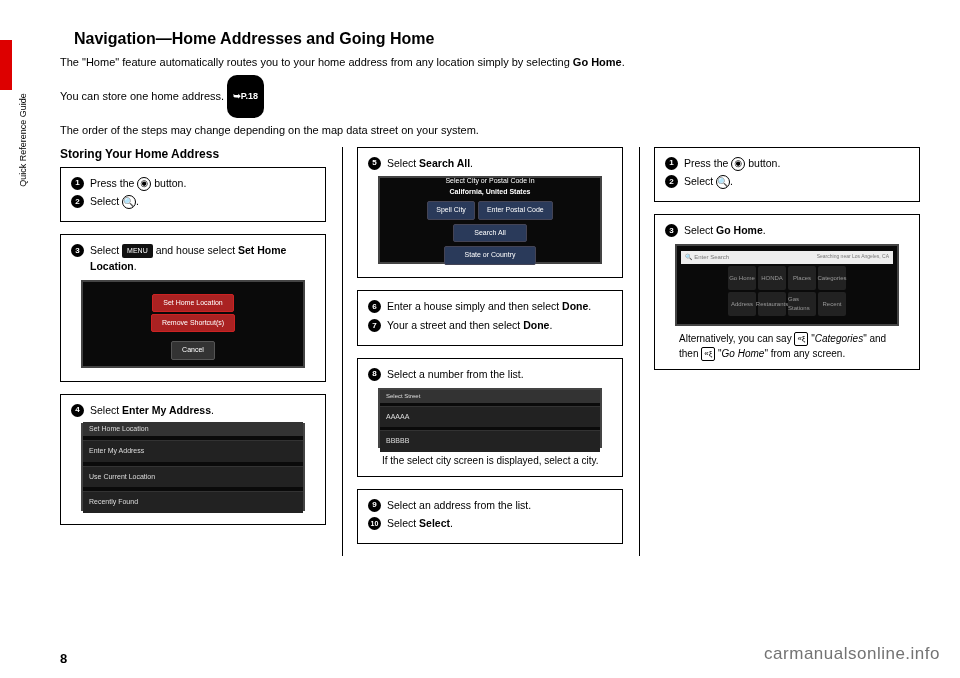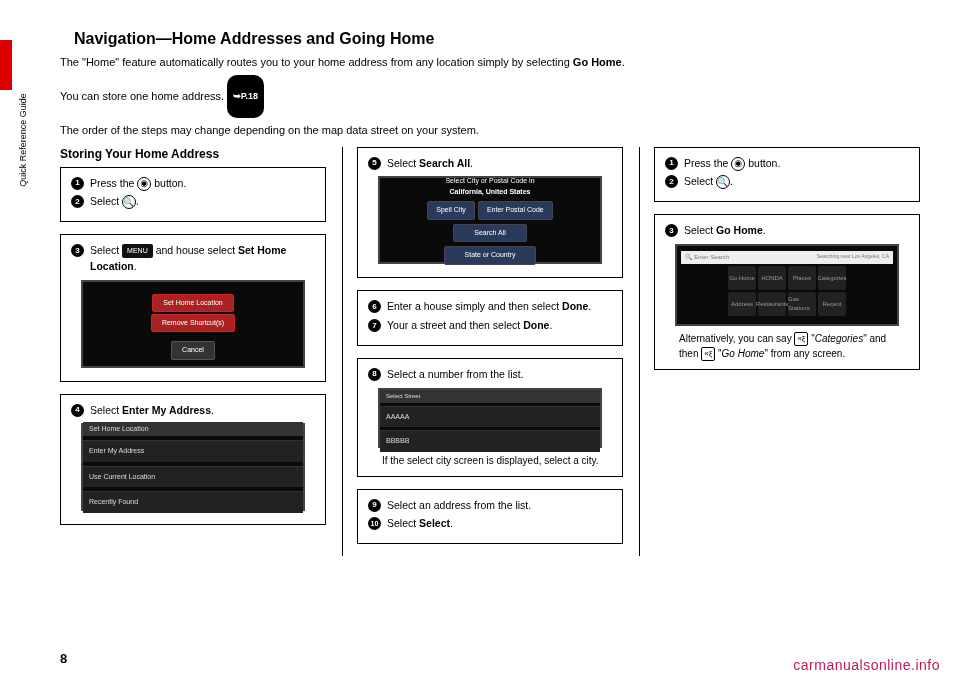--- a/index.html
+++ b/index.html
@@ -28,21 +28,21 @@
     .btn-w { background: #2a3a5a; color: #fff; font-size: 7px; padding: 3px 20px; border-radius: 2px; border: 1px solid #445; }
     .blk-hdr { background: #333; color: #ddd; font-size: 7px; padding: 2px 4px; width: 100%; text-align: center; }
     .list-opt { background: #222; width: 100%; padding: 5px 6px; font-size: 7px; color: #ddd; border-top: 1px solid #333; text-align: left;}
     .list-opt:first-of-type { border-top: none; }
     .shot-c { height: 60px; }
     .shot-e { height: 82px; }
     .shot-e .grid { display: grid; grid-template-columns: repeat(4, 28px); gap: 2px; }
     .gcell { background: #222; width: 28px; height: 24px; border-radius: 2px; display:flex; align-items:center; justify-content:center; font-size:6px; color:#999; }
     .searchbar { background: #eee; color:#777; font-size:6px; width: 100%; text-align:left; padding: 2px 4px; display:flex; justify-content:space-between; }
     .pagenum { position: absolute; bottom: 12px; left: 60px; font-size: 13px; font-weight: bold; }
-    .watermark { position: absolute; bottom: 5px; right: 20px; font-size: 14px; color: #be185d; letter-spacing: 0.5px; }
+    .watermark { position: absolute; bottom: 14px; right: 20px; font-size: 17px; color: #737373; letter-spacing: 0.5px; }
     .sub { font-size: 10px; margin: 4px 8px 0 14px; }
     b { font-weight: bold; }
     em { font-style: italic; }
     .redbox { position:absolute; border:1px solid #c22; background:#a22; color:#fff; font-size:7px; padding:3px 10px; border-radius:2px; }
   </style>
 </head>
 <body>
 
 <div class="red-tab"></div>
 <div class="side-label">Quick Reference Guide</div>

